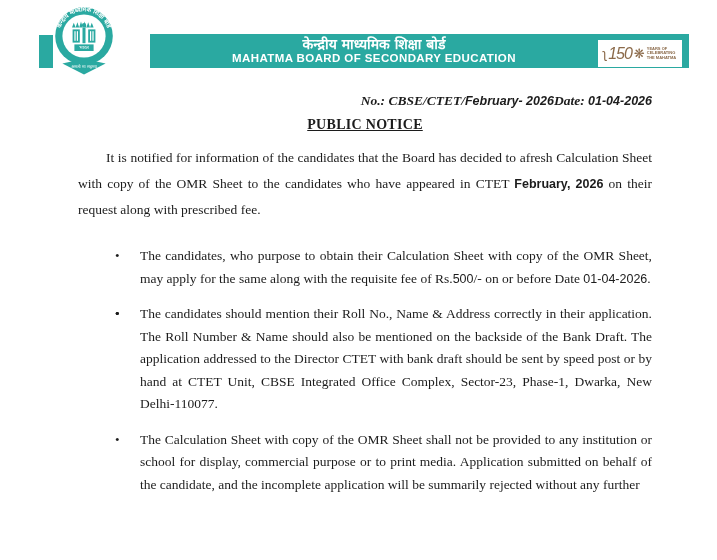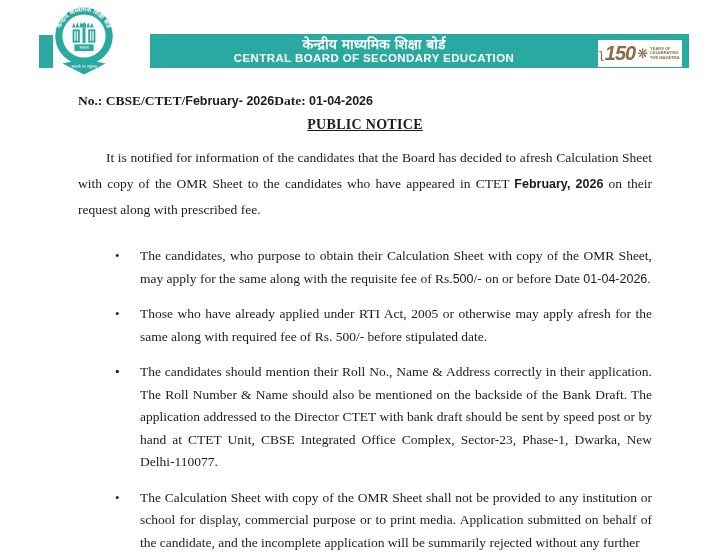--- a/index.html
+++ b/index.html
@@ -16,27 +16,27 @@
   .banner { position:absolute; left:150px; top:34px; width:539px; height:34px; background:var(--teal); }
   .banner-text { position:absolute; left:0; top:0; width:448px; height:34px;
     display:flex; flex-direction:column; align-items:center; justify-content:center; color:#fff; }
   .org-hi { font-family:"DejaVu Sans","Liberation Sans",sans-serif; font-weight:bold; font-size:14px; line-height:15px; }
   .org-en { font-family:"Liberation Sans","DejaVu Sans",sans-serif; font-weight:bold; font-size:11.5px; line-height:13px; letter-spacing:.4px; }
   .emblem { position:absolute; left:54px; top:1px; width:60px; height:88px; }
   .anniv { position:absolute; right:7px; top:6px; width:84px; height:27px; background:#fff;
     display:flex; align-items:center; justify-content:center; gap:2px;
     color:#8b6a4a; font-family:"Liberation Sans",sans-serif; }
   .anniv .gandhi { font-size:13px; line-height:1; }
-  .anniv .num { font-size:20px; font-style:italic; font-weight:bold; letter-spacing:-1px; }
+  .anniv .num { font-size:16px; font-style:italic; font-weight:normal; letter-spacing:-1px; }
   .anniv .wheel { font-size:13px; line-height:1; }
   .anniv .cap { font-size:4px; font-weight:bold; line-height:4.5px; text-transform:uppercase; width:30px; }
 
   
   .content { position:absolute; left:78px; top:93px; width:574px; }
-  .refrow { display:flex; justify-content:flex-start; font-weight:bold; font-size:13.5px; }
+  .refrow { display:flex; justify-content:flex-end; font-weight:bold; font-size:13.5px;font-style:italic; }
   .sans-b { font-family:"Liberation Sans","DejaVu Sans",sans-serif; font-size:12.5px; }
   .title-wrap { text-align:center; margin-top:6px; }
   .title { font-weight:bold; font-size:14px; text-decoration:underline; letter-spacing:.3px;margin-top:48px; }
   .intro { margin-top:12px; font-size:13.5px; line-height:26px; text-align:justify; text-indent:28px; }
   .intro .sess { font-family:"Liberation Sans","DejaVu Sans",sans-serif; font-weight:bold; font-size:12.5px; }
   ul.blist { margin-top:22px; list-style:none; padding-left:62px; }
   ul.blist li { position:relative; font-size:13.5px; line-height:22.5px; text-align:justify; margin-bottom:13px; width:512px; }
   ul.blist li .dot { position:absolute; left:-25px; top:0; font-size:13px; }
   .sans-r { font-family:"Liberation Sans","DejaVu Sans",sans-serif; font-size:12.5px; }
 
@@ -46,21 +46,21 @@
 <body>
 
 <div class="page">
 
   <div class="hdr">
     <div class="teal-stub"></div>
 
     <div class="banner">
       <div class="banner-text">
         <div class="org-hi">केन्द्रीय माध्यमिक शिक्षा बोर्ड</div>
-        <div class="org-en">CENTRAL BOARD OF SECONDARY EDUCATION</div>
+        <div class="org-en">MAHATMA BOARD OF SECONDARY EDUCATION</div>
       </div>
 
       <div class="anniv">
         <span class="gandhi">ʅ</span>
         <span class="num">150</span>
         <span class="wheel">❋</span>
         <span class="cap">YEARS OF CELEBRATING THE MAHATMA</span>
       </div>
     </div>
 
@@ -105,21 +105,21 @@
       <span class="title">PUBLIC NOTICE</span>
     </div>
 
     <p class="intro"><span>It is notified for information of the candidates that the Board has decided to afresh Calculation Sheet with copy of the OMR Sheet to the candidates who have appeared in CTET </span><span class="sess">February, 2026</span><span> on their request along with prescribed fee.</span></p>
 
     <ul class="blist">
       <li>
         <span class="dot">•</span><span>The candidates, who purpose to obtain their Calculation Sheet with copy of the OMR Sheet, may apply for the same along with the requisite fee of Rs.</span><span class="sans-r">500</span><span>/- on or before Date </span><span class="sans-r">01-04-2026</span><span>.</span>
       </li>
       <li>
-        <span class="dot">•</span><span>Those who have already applied under RTI Act, 2005 or otherwise may apply afresh for the same along with required fee of Rs. 500/- before stipulated date.</span>
+        <span class="dot">•</span>
       </li>
       <li>
         <span class="dot">•</span>
       </li>
       <li>
         <span class="dot">•</span><span>The candidates should mention their Roll No., Name &amp; Address correctly in their application. The Roll Number &amp; Name should also be mentioned on the backside of the Bank Draft. The application addressed to the Director CTET with bank draft should be sent by speed post or by hand at CTET Unit, CBSE Integrated Office Complex, Sector-23, Phase-1, Dwarka, New Delhi-110077.</span>
       </li>
       <li>
         <span class="dot">•</span><span>The Calculation Sheet with copy of the OMR Sheet shall not be provided to any institution or school for display, commercial purpose or to print media. Application submitted on behalf of the candidate, and the incomplete application will be summarily rejected without any further</span>
       </li>

